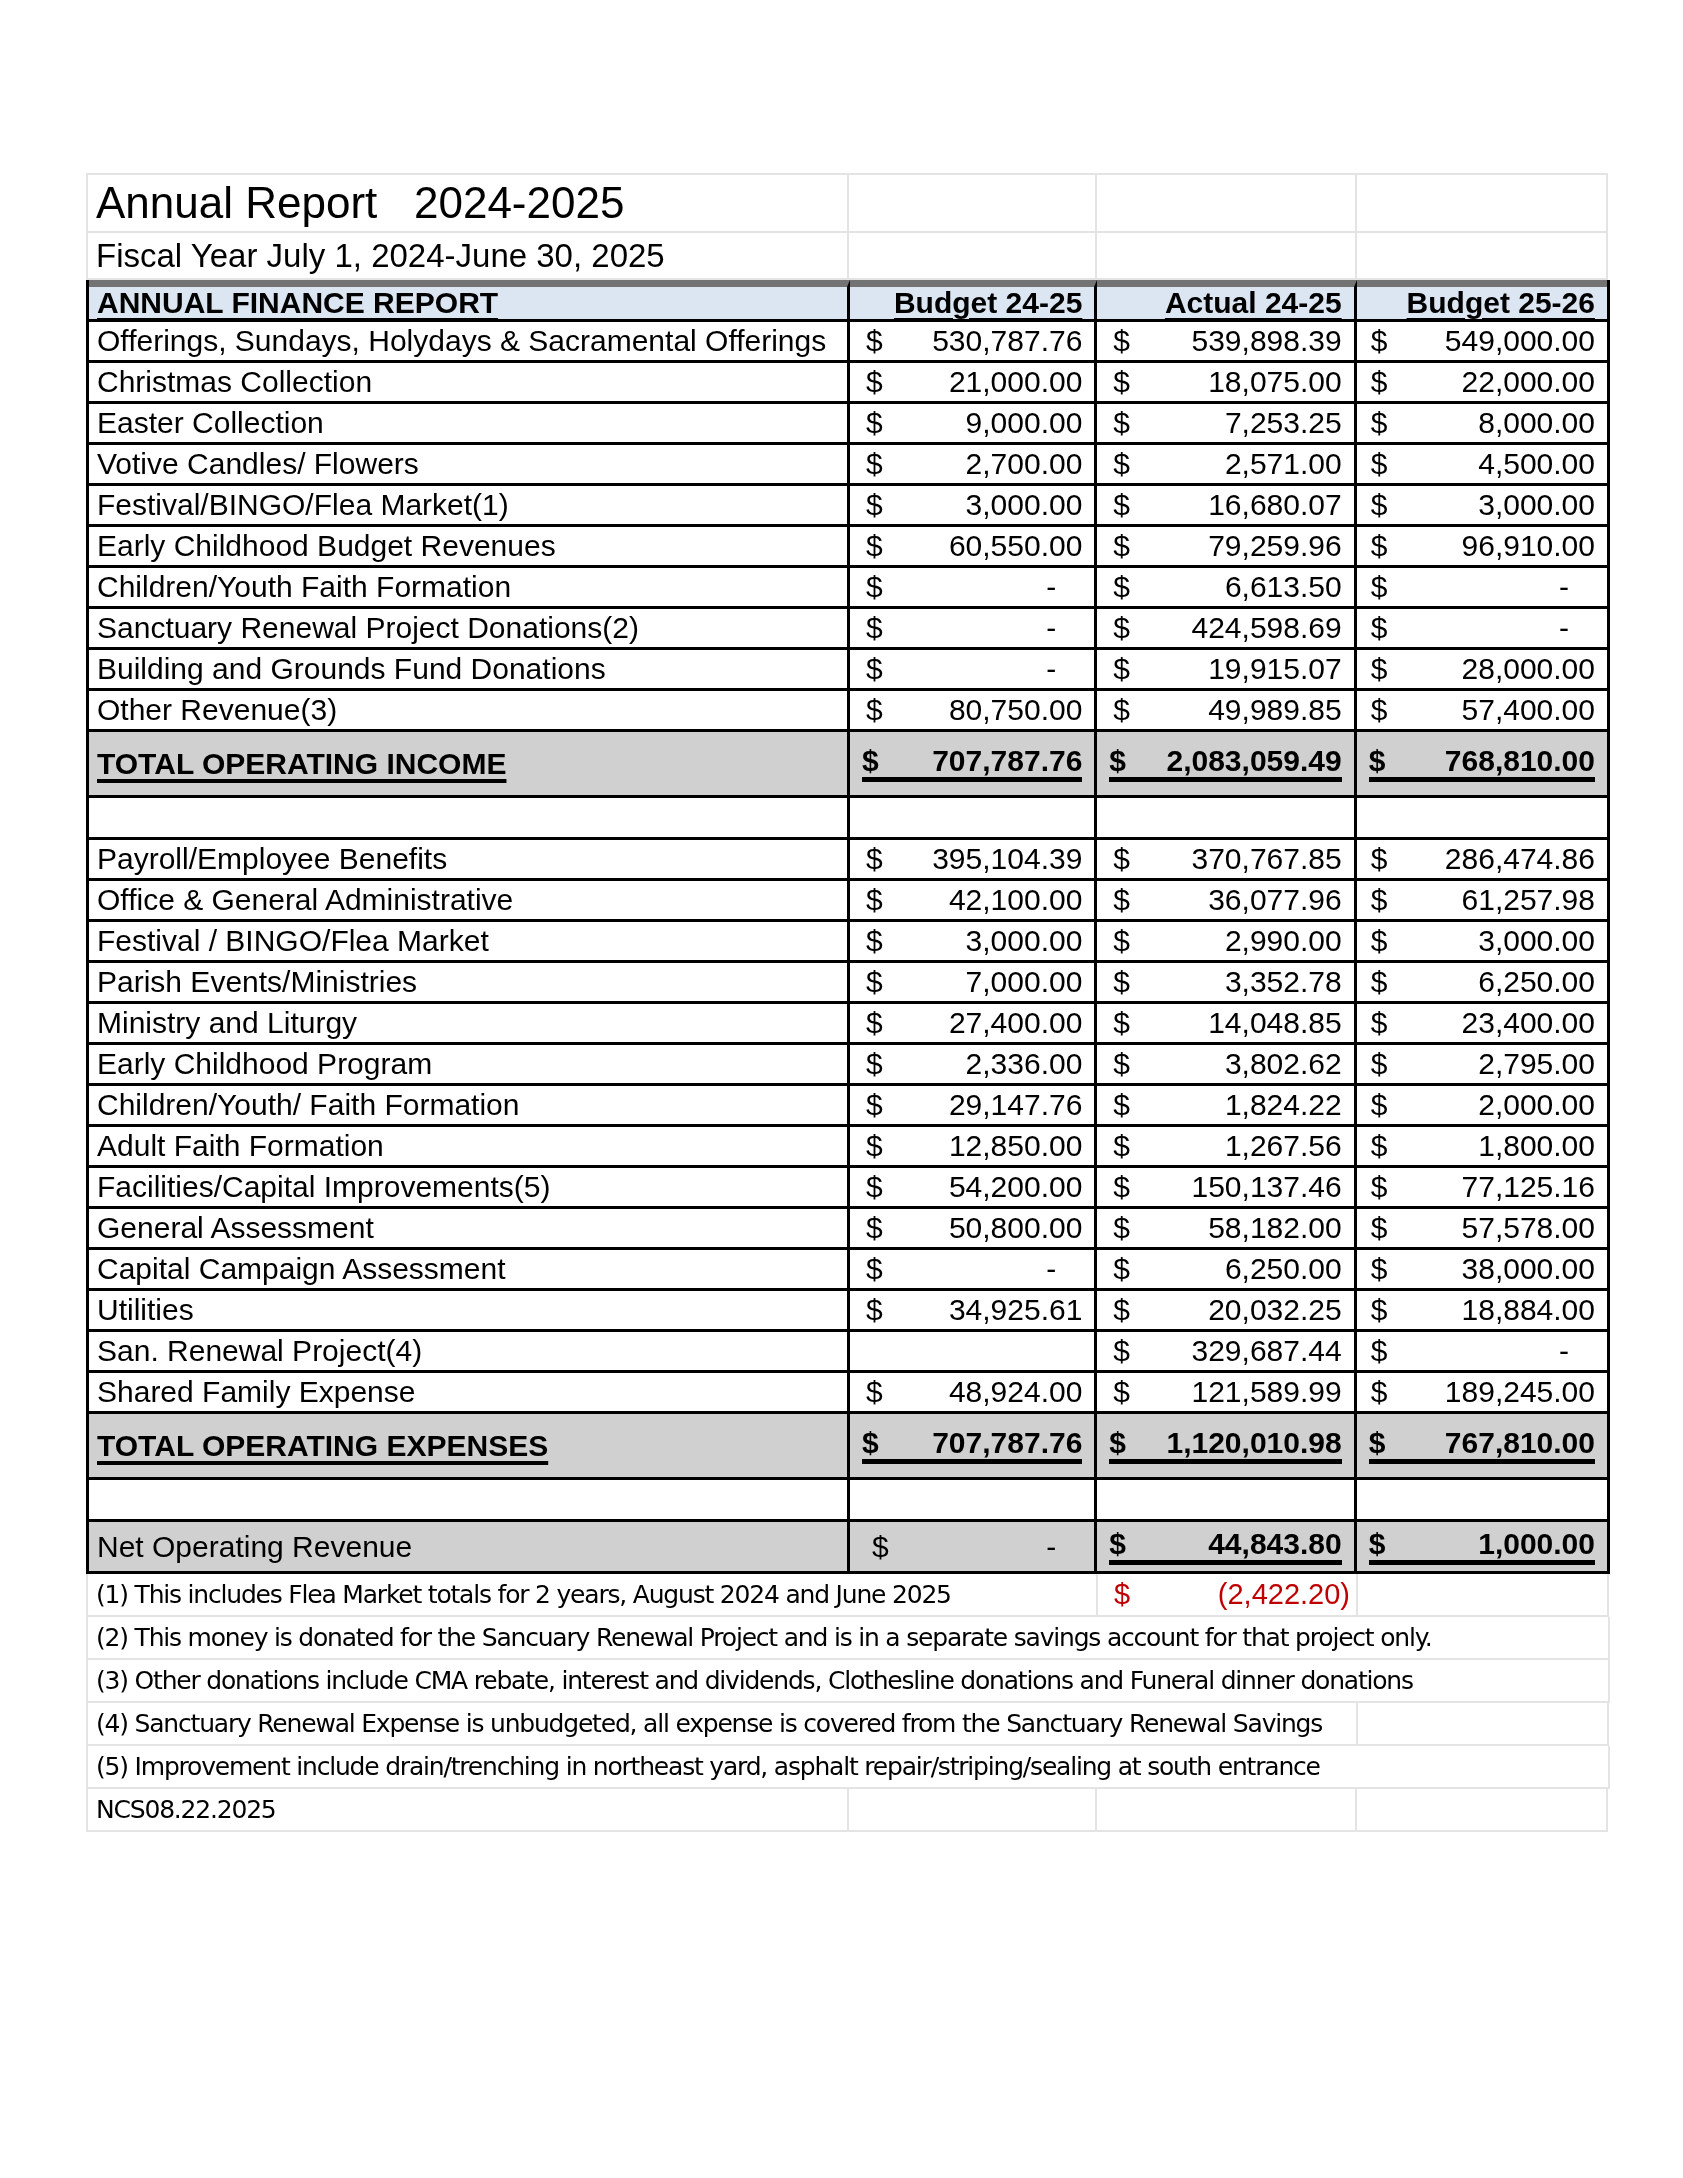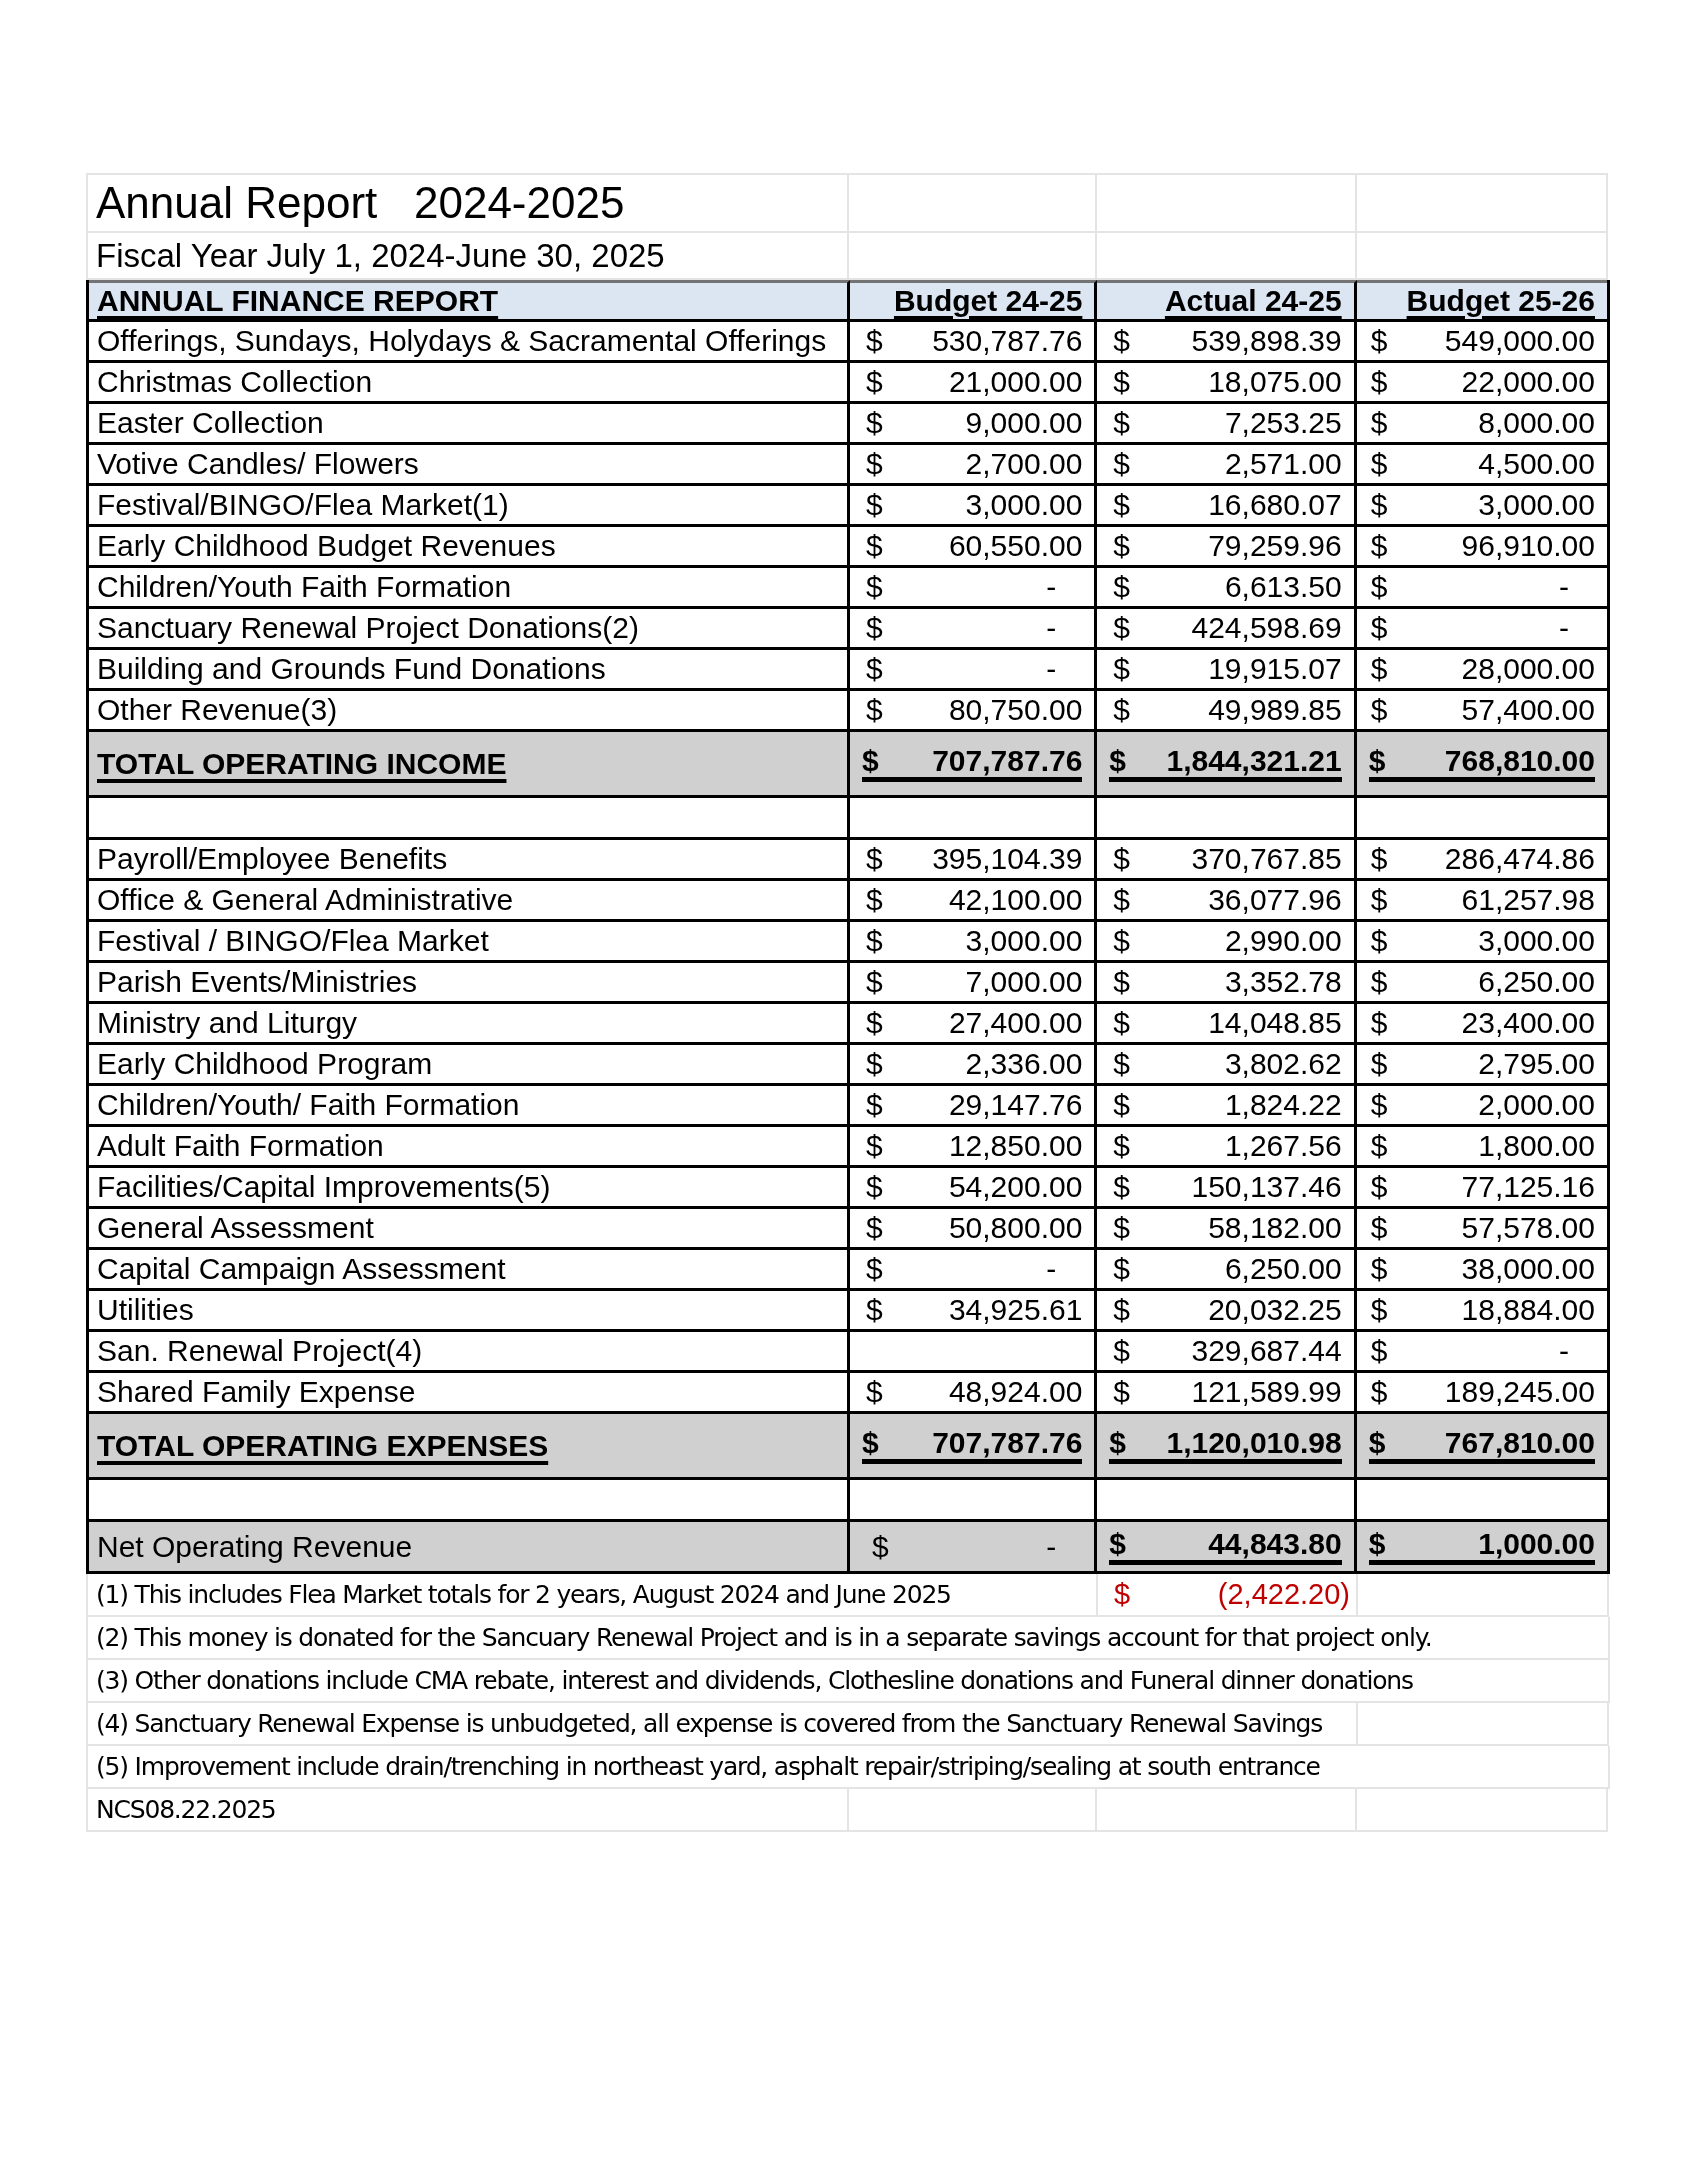--- a/index.html
+++ b/index.html
@@ -11,21 +11,21 @@
   
   .light .cell { border-right:2px solid #e4e4e4; border-bottom:2px solid #e4e4e4; }
   .light .cell:first-child { border-left:2px solid #e4e4e4; }
   .light.first .cell { border-top:2px solid #e4e4e4; }
   .title { font-size:44px; padding-left:8px; height:60px; }
   .fiscal { font-size:33px; padding-left:8px; height:47px; }
   
   .grid { border-left:3px solid #000; border-right:3px solid #000; }
   .grid .cell { border-right:3px solid #000; border-bottom:3px solid #000; height:41px; font-size:30px; }
   .grid .cell:last-child { border-right:none; }
-  .grid.header .cell { background:#dce6f2; font-weight:bold; height:42px; border-top:3px solid #737373; }
+  .grid.header .cell { background:#dce6f2; font-weight:bold; height:42px; border-top:7px solid #737373; }
   .grid.total .cell { background:#d0d0d0; height:66px; font-weight:bold; }
   .grid.net .cell { background:#d0d0d0; height:52px; }
   .grid.blank .cell { height:42px; }
   .label { padding-left:8px; font-size:30px; }
   .uline { text-decoration:underline; text-decoration-thickness:4px; text-underline-offset:5px; }
   .money { display:flex; justify-content:space-between; width:100%; padding:0 12px 0 16px; box-sizing:border-box; }
   .money .dollar { }
   .money .amt { text-align:right; }
   .money .amt.dash { padding-right:26px; }
   .hdr-text { width:100%; text-align:right; padding-right:12px; box-sizing:border-box; font-size:30px; }
@@ -289,21 +289,21 @@
       </div>
     <div class="cell c1">
         <div class="ulwrap">
           <span>$</span>
           <span>707,787.76</span>
         </div>
       </div>
     <div class="cell c2">
         <div class="ulwrap">
           <span>$</span>
-          <span>1,844,321.21</span>
+          <span>2,083,059.49</span>
         </div>
       </div>
     <div class="cell c3">
         <div class="ulwrap">
           <span>$</span>
           <span>768,810.00</span>
         </div>
       </div>
   </div>
 

